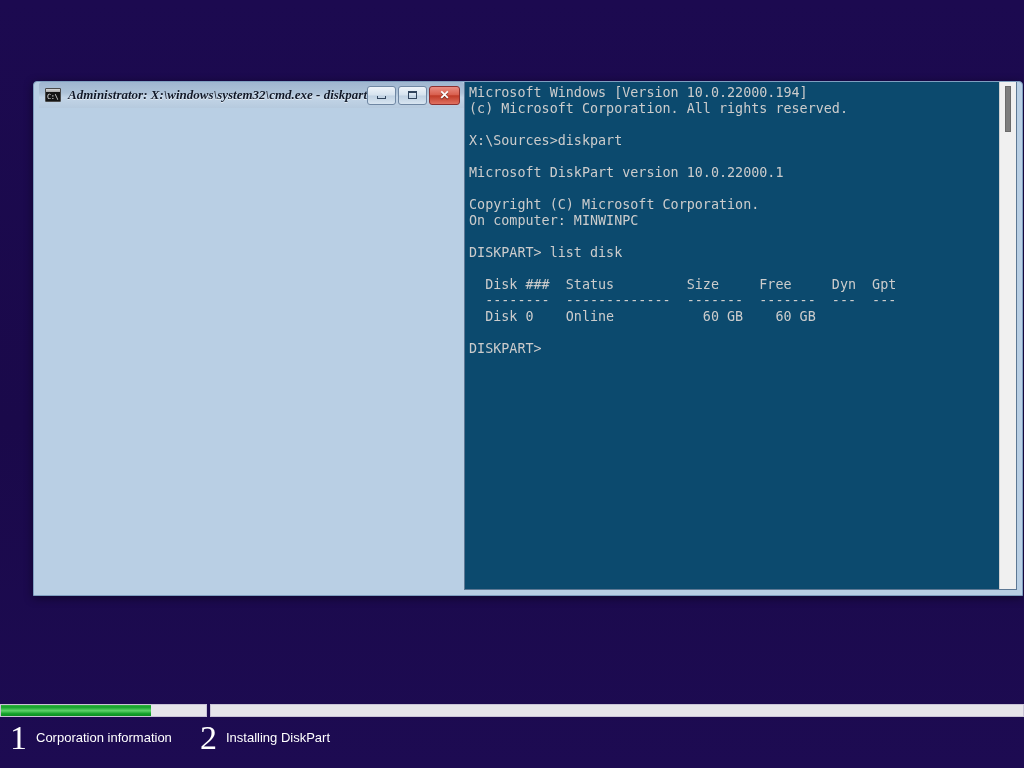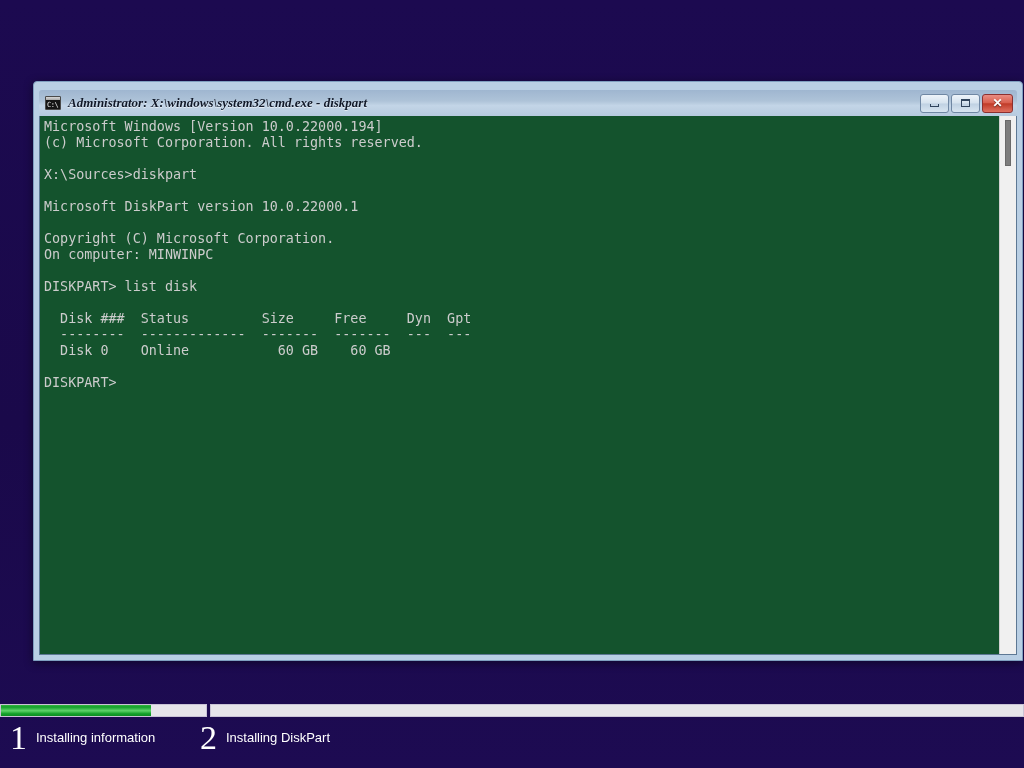--- a/index.html
+++ b/index.html
@@ -22,28 +22,28 @@
     inset: 0;
     background: linear-gradient(180deg, #1c0a50 0%, #1a094a 55%, #1d0b52 100%);
   }
 
   
   #console-window {
     position: absolute;
     left: 33px;
     top: 81px;
     width: 990px;
-    height: 580px;
+    height: 515px;
     background: #b9cfe4;
     border: 1px solid #7f9fc0;
     border-radius: 4px 4px 0 0;
     box-shadow: 0 2px 10px rgba(0,0,0,0.45);
-    padding: 8px 5px 5px 5px;
-    display: flex;
-    flex-direction: column;
+    padding: 0 5px 5px 5px;
+    display: flex;
+    flex-direction: row;
   }
 
   #titlebar {
     height: 26px;
     flex: 0 0 26px;
     background: linear-gradient(180deg, #9fb6d0 0%, #aec3d8 42%, #c3d5e7 60%, #b6cade 100%);
     display: flex;
     align-items: center;
     padding: 0 2px 0 6px;
     border-radius: 3px 3px 0 0;
@@ -132,21 +132,21 @@
     font-weight: bold;
     font-size: 12px;
     color: #fff;
     line-height: 1;
     text-shadow: 0 1px 1px rgba(0,0,0,0.5);
   }
 
   
   #console-body {
     flex: 1 1 auto;
-    background: #14532d;
+    background: #0c4a6e;
     display: flex;
     overflow: hidden;
     border: 1px solid #5d7894;
     border-top: none;
   }
 
   #console-text {
     flex: 1 1 auto;
     font-family: "DejaVu Sans Mono", monospace;
     font-size: 13.4px;
@@ -299,21 +299,21 @@
         <div class="progress-fill" id="fill1" style="width: 73%;"></div>
       </div>
       <div class="progress-track step2">
         <div class="progress-fill" id="fill2" style="width: 0%;"></div>
       </div>
     </div>
 
     <div id="steps-row">
       <div class="step s1">
         <span class="step-num">1</span>
-        <span class="step-label">Installing information</span>
+        <span class="step-label">Corporation information</span>
       </div>
       <div class="step s2">
         <span class="step-num">2</span>
         <span class="step-label">Installing DiskPart</span>
       </div>
     </div>
 
   </div>
 
 </div>

